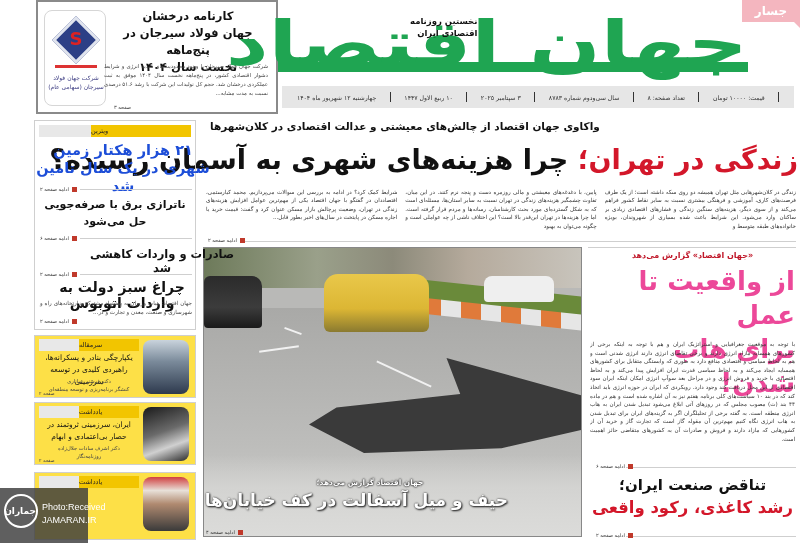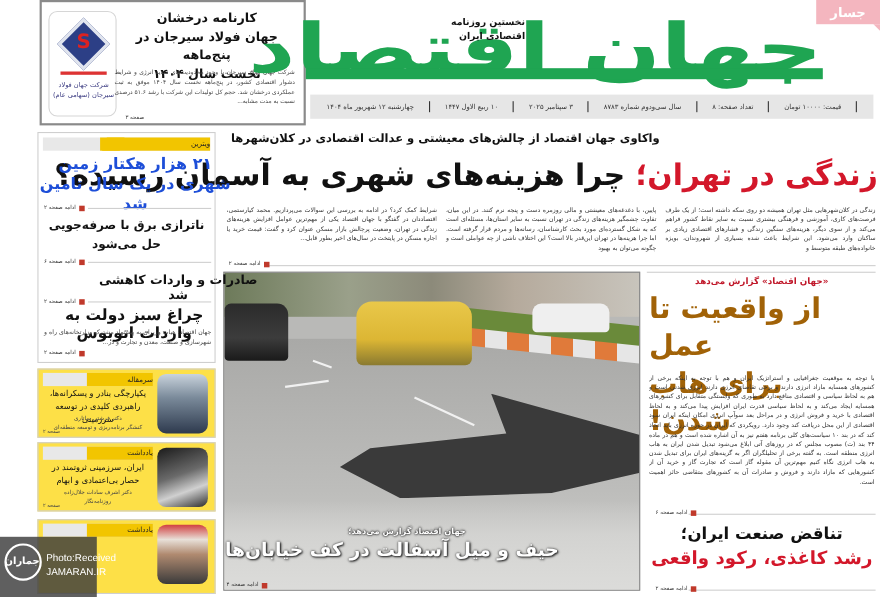--- a/index.html
+++ b/index.html
@@ -50,30 +50,30 @@
   #photo .car-taxi { position: absolute; left: 120px; top: 26px; width: 105px; height: 58px; background: linear-gradient(180deg, #e9c84a 0%, #dcb634 60%, #8a7a30 100%); border-radius: 14px 14px 6px 6px; }
   #photo .car-white { position: absolute; left: 280px; top: 28px; width: 70px; height: 26px; background: #efefef; border-radius: 8px 8px 4px 4px; }
   #photo .lane { position: absolute; background: #f1f1f1; height: 2px; }
   #photo-shade { left: 204px; top: 455px; width: 377px; height: 81px; background: linear-gradient(180deg, rgba(200,200,198,0) 0%, rgba(214,214,212,0.8) 40%, rgba(220,220,218,0.95) 100%); }
   #photo-kicker { left: 290px; top: 478px; width: 160px; text-align: center; font-weight: bold; font-size: 7.5px; color: #fff; direction: rtl; text-shadow: 0 0 2px #111, 0 0 2px #111; }
   #photo-headline { left: 208px; top: 490px; width: 300px; text-align: center; font-weight: bold; font-size: 17px; color: #fff; direction: rtl; white-space: nowrap; text-shadow: 0 0 2px #222, 1px 1px 2px #222; }
   #photo-continue { left: 206px; top: 529px; }
 
   
   #hub-kicker { left: 590px; top: 251px; width: 205px; text-align: center; font-weight: bold; font-size: 8px; color: #c0182a; direction: rtl; }
-  #hub-headline { left: 590px; top: 264px; width: 205px; text-align: left; font-weight: bold; font-size: 26px; line-height: 34px; direction: rtl; color: #a16207; letter-spacing: -0.5px; }
+  #hub-headline { left: 590px; top: 264px; width: 205px; text-align: right; font-weight: bold; font-size: 26px; line-height: 34px; direction: rtl; color: #ec4899; letter-spacing: -0.5px; }
   #hub-body { left: 590px; top: 340px; width: 205px; height: 114px; font-size: 5.6px; line-height: 8.6px; color: #333; direction: rtl; text-align: justify; overflow: hidden; }
   #hub-continue { left: 596px; top: 463px; }
   #paper-headline-1 { left: 590px; top: 476px; width: 205px; text-align: center; font-weight: bold; font-size: 15px; direction: rtl; color: #111; }
   #paper-headline-2 { left: 590px; top: 498px; width: 205px; text-align: center; font-weight: bold; font-size: 16.5px; direction: rtl; color: #d3172a; }
   #paper-continue { left: 596px; top: 532px; }
 
   
   #left-top-box { left: 34px; top: 120px; width: 162px; height: 210px; border: 1px solid #cfcfcf; }
-  .section-tab { position: absolute; right: 4px; height: 12px; width: 100px; background: #f2c500; font-size: 6.5px; text-align: right; line-height: 12px; direction: rtl; color: #222; }
+  .section-tab { position: absolute; right: 4px; height: 12px; width: 100px; background: #f2c500; font-size: 6.5px; text-align: left; line-height: 12px; direction: rtl; color: #222; }
   .section-tab-left { position: absolute; height: 12px; width: 16px; background: #f2c500; transform: skewX(-20deg); }
   .section-bar { position: absolute; left: 4px; right: 4px; height: 12px; background: #e8e8e8; }
   #left-h1 { left: 36px; top: 141px; width: 174px; text-align: center; font-weight: bold; font-size: 14.5px; line-height: 18px; direction: rtl; color: #1d4ed8; }
   #left-h2 { left: 36px; top: 196px; width: 158px; text-align: center; font-weight: bold; font-size: 11px; line-height: 17px; direction: rtl; color: #111; }
   #left-h3 { left: 36px; top: 247px; width: 158px; text-align: center; font-weight: bold; font-size: 11.5px; direction: rtl; color: #111; margin-left: 47px; }
   #left-h4 { left: 36px; top: 279px; width: 172px; text-align: center; font-weight: bold; font-size: 14px; direction: rtl; color: #111; }
   #left-h4-body { left: 40px; top: 299px; width: 152px; font-size: 5.6px; line-height: 8.6px; color: #444; direction: rtl; text-align: justify; }
   .left-cont { position: absolute; left: 40px; }
 
   .op-box { position: absolute; left: 34px; width: 162px; border: 1px solid #cfcfcf; background: #fde047; }

